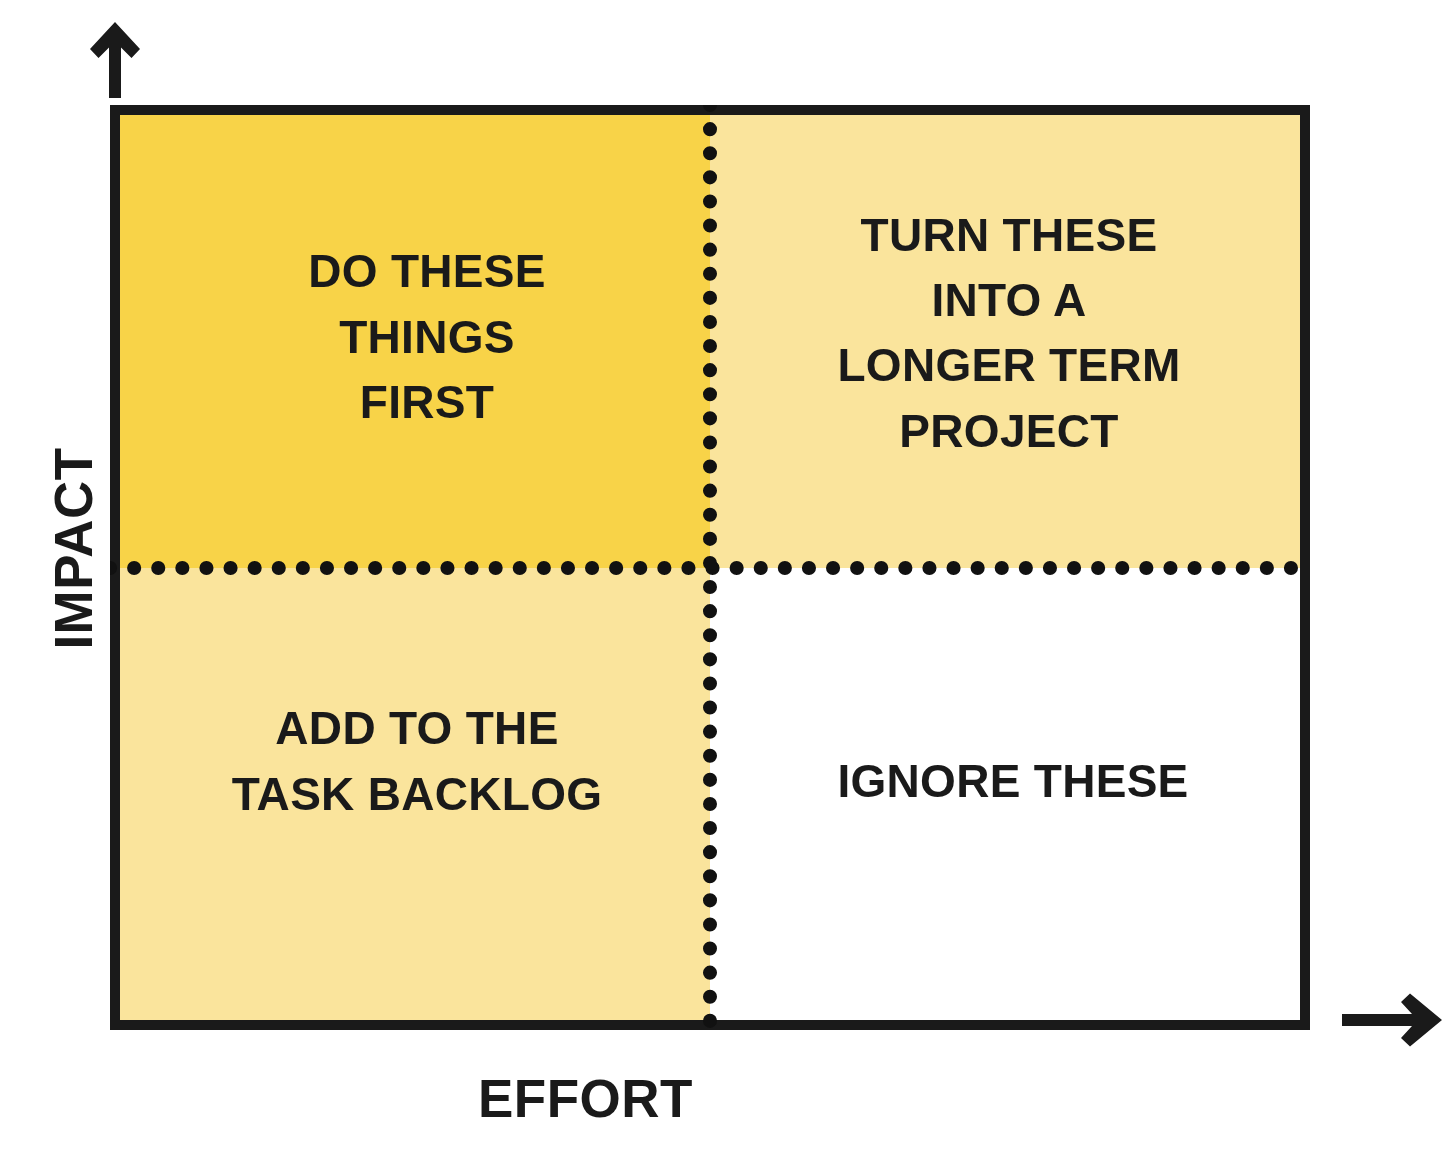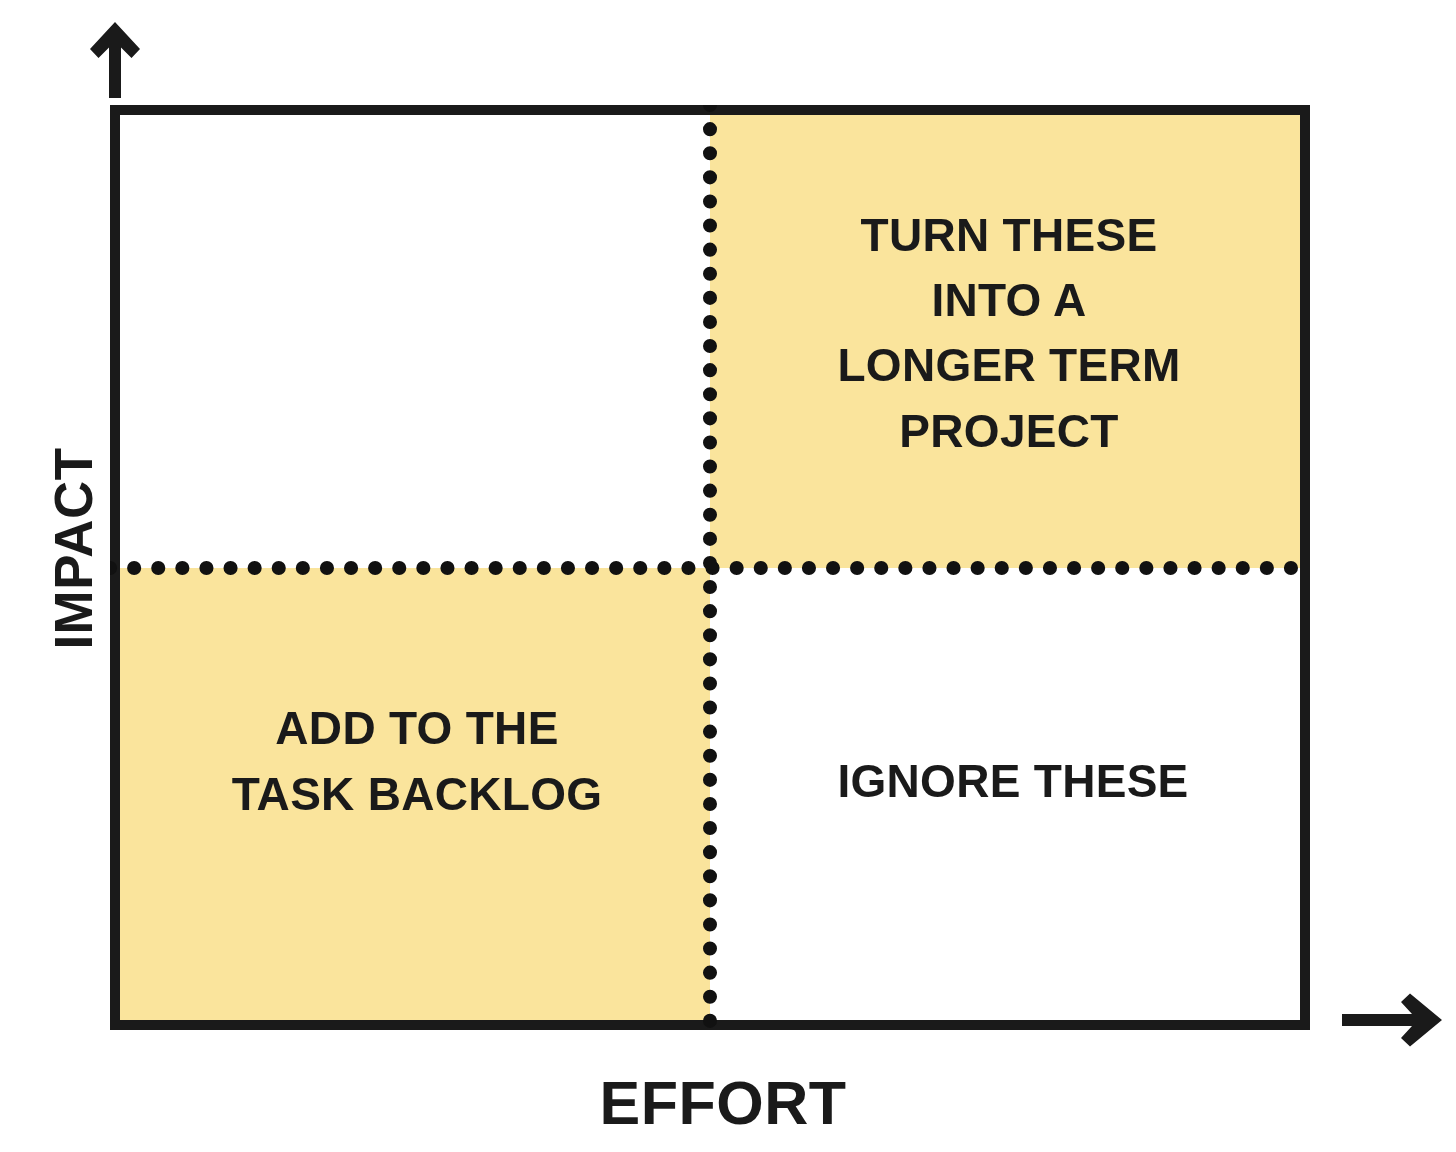--- a/index.html
+++ b/index.html
@@ -49,22 +49,22 @@
     top: 518px;
     width: 300px;
     text-align: center;
     font-size: 53px;
     transform: rotate(-90deg);
   }
   #x-axis-label {
     left: 478px;
     top: 1068px;
     width: 490px;
-    text-align: center;
-    font-size: 61px;
+    text-align: left;
+    font-size: 53px;
   }
 
   
   #matrix {
     position: absolute;
     left: 110px;
     top: 105px;
     width: 1200px;
     height: 925px;
     box-sizing: border-box;
@@ -179,20 +179,25 @@
     </svg>
   </div>
 
   <div class="axis-label" id="y-axis-label">IMPACT</div>
 
   <div class="axis-label" id="x-axis-label">EFFORT</div>
 
   <div id="matrix">
     <div id="matrix-inner">
 
+      <div class="quadrant" id="quadrant-top-left" style="background:#F8D348;">
+        <div class="quadrant-label">DO THESE
+THINGS
+FIRST</div>
+      </div>
 
       <div class="quadrant" id="quadrant-top-right" style="background:#FAE49C;">
         <div class="quadrant-label">TURN THESE
 INTO A
 LONGER TERM
 PROJECT</div>
       </div>
 
       <div class="quadrant" id="quadrant-bottom-left" style="background:#FAE49C;">
         <div class="quadrant-label">ADD TO THE

